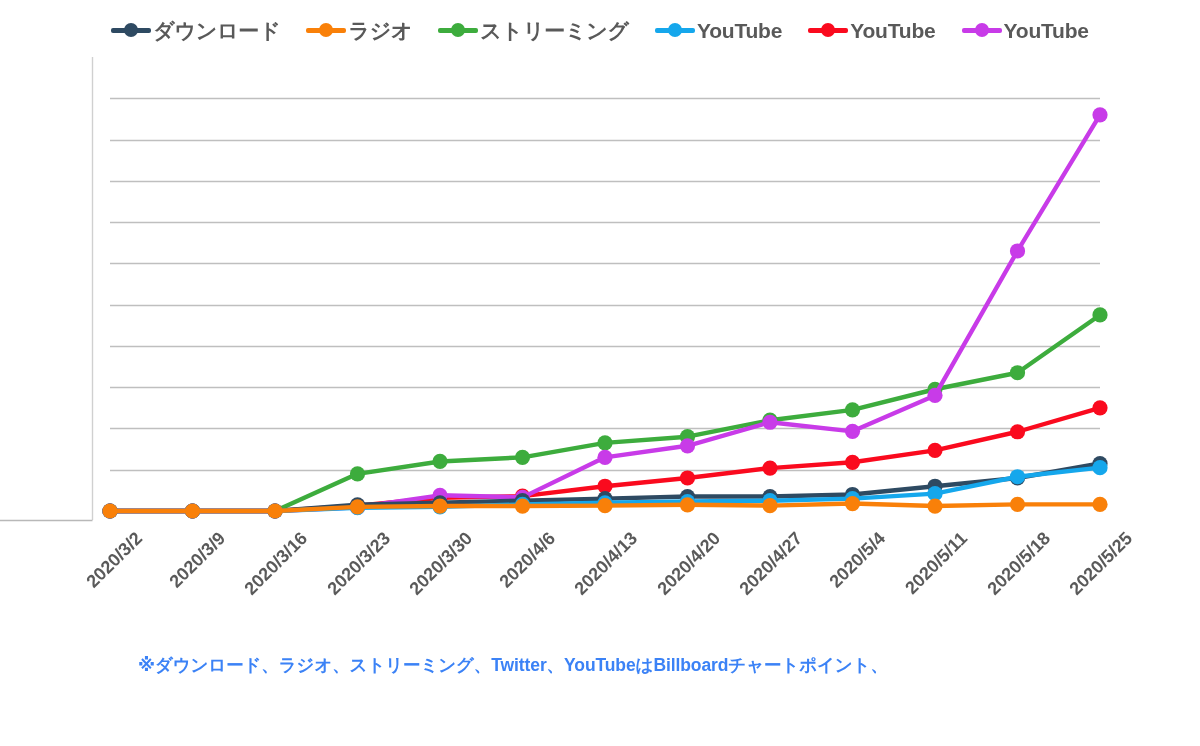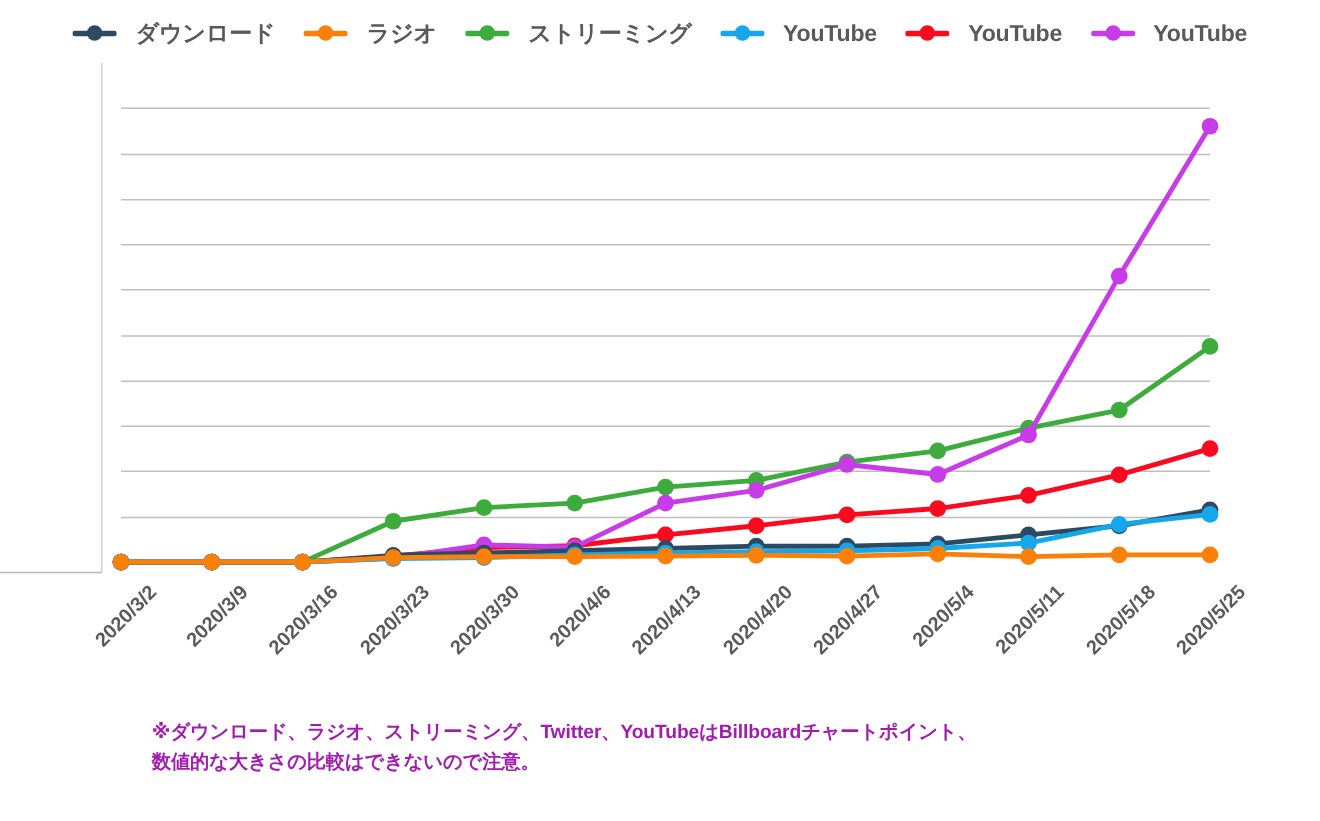--- a/index.html
+++ b/index.html
@@ -32,21 +32,21 @@
     display: flex;
     flex-direction: row;
     justify-content: center;
     align-items: center;
     gap: 26px;
   }
   .legend-item {
     display: flex;
     flex-direction: row;
     align-items: center;
-    gap: 17px;
+    gap: 2px;
     white-space: nowrap;
   }
   .legend-marker {
     position: relative;
     width: 40px;
     height: 20px;
     flex: 0 0 40px;
   }
   .legend-marker .lm-line {
     position: absolute;
@@ -107,21 +107,21 @@
   }
 
   
   .caption {
     position: absolute;
     left: 138px;
     top: 652px;
     width: 1000px;
     font-size: 17.5px;
     font-weight: bold;
-    color: #a21caf;
+    color: #3b82f6;
     line-height: 1.52;
     letter-spacing: -0.1px;
   }
   .caption-line { display: block; white-space: nowrap; }
 </style>
 </head>
 <body>
 
 <div id="chart-root">
 
@@ -295,16 +295,15 @@
         <div class="xtick" style="left: 792px; top: 528px; transform: translateX(-100%) rotate(-45deg); transform-origin: right top;">2020/4/27</div>
         <div class="xtick" style="left: 874.5px; top: 528px; transform: translateX(-100%) rotate(-45deg); transform-origin: right top;">2020/5/4</div>
         <div class="xtick" style="left: 957px; top: 528px; transform: translateX(-100%) rotate(-45deg); transform-origin: right top;">2020/5/11</div>
         <div class="xtick" style="left: 1039.5px; top: 528px; transform: translateX(-100%) rotate(-45deg); transform-origin: right top;">2020/5/18</div>
         <div class="xtick" style="left: 1122px; top: 528px; transform: translateX(-100%) rotate(-45deg); transform-origin: right top;">2020/5/25</div>
       </div>
   </div>
 
   <div class="caption" id="caption">
       <span class="caption-line">※ダウンロード、ラジオ、ストリーミング、Twitter、YouTubeはBillboardチャートポイント、</span>
-      <span class="caption-line">数値的な大きさの比較はできないので注意。</span>
     </div>
 
 </div>
 
 </body></html>

